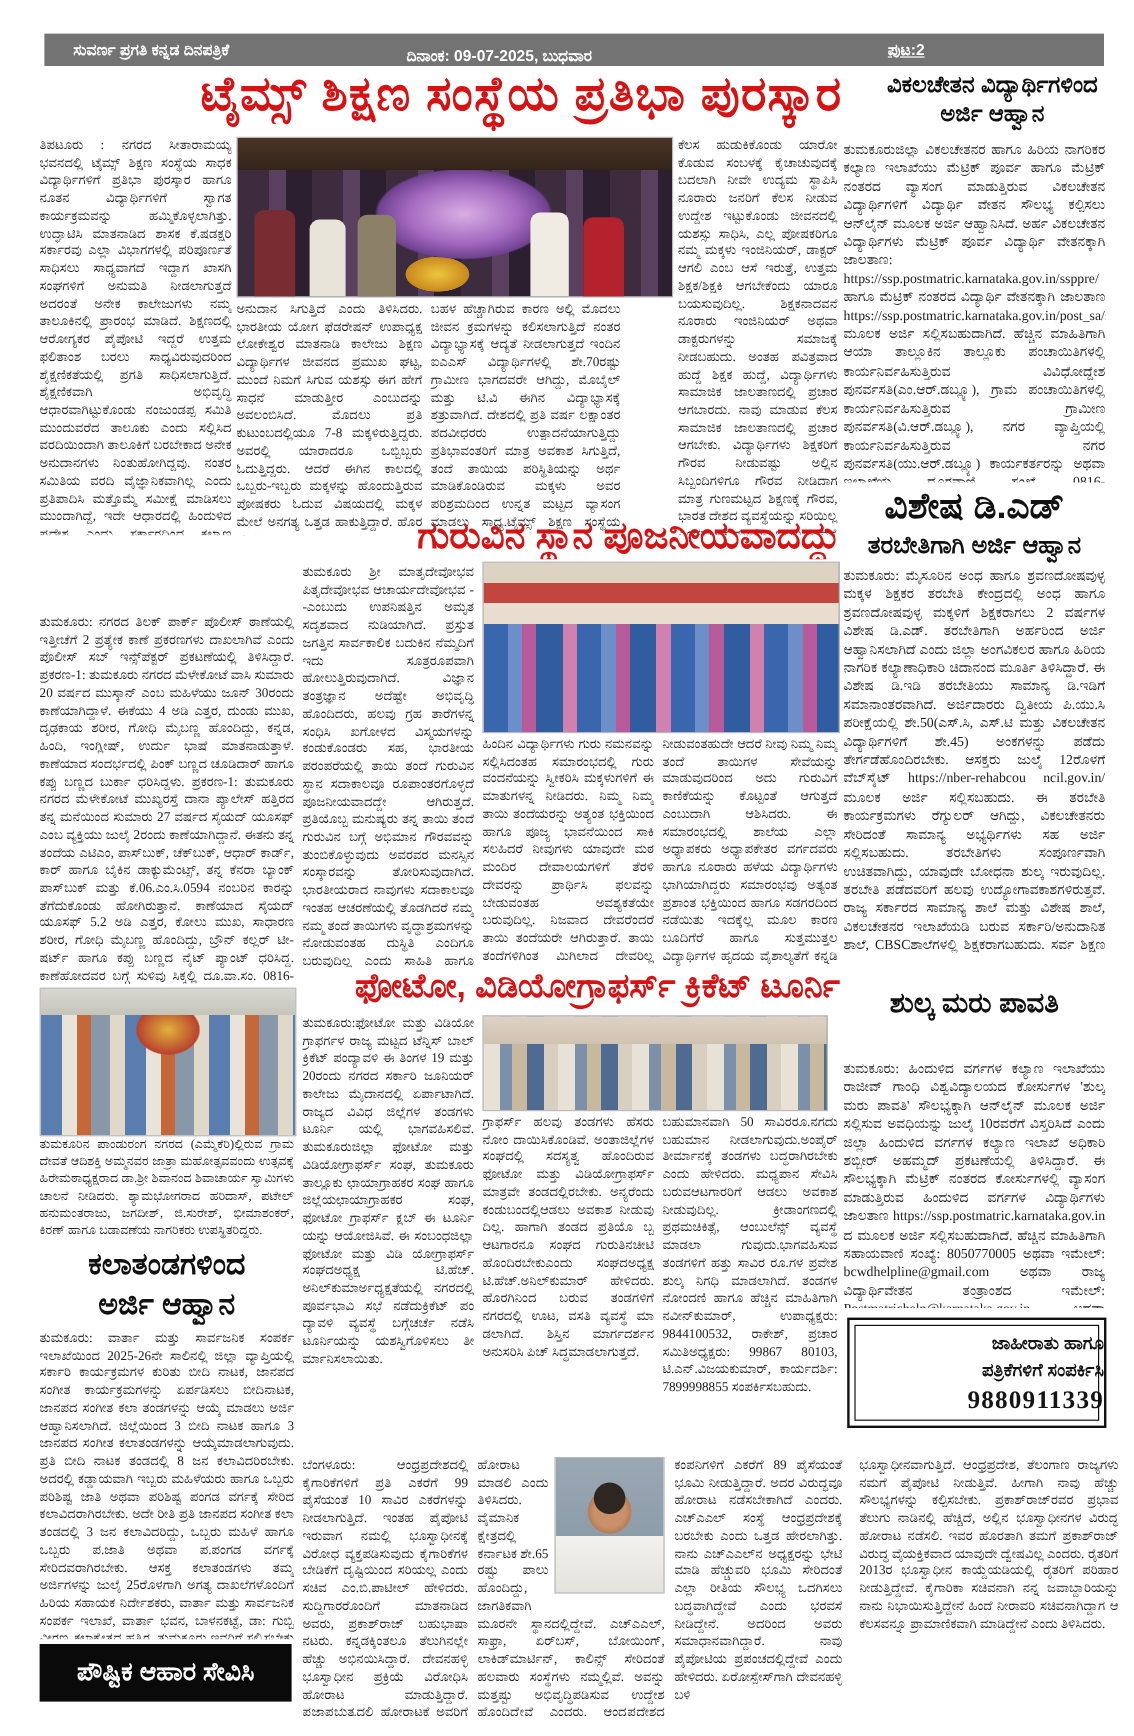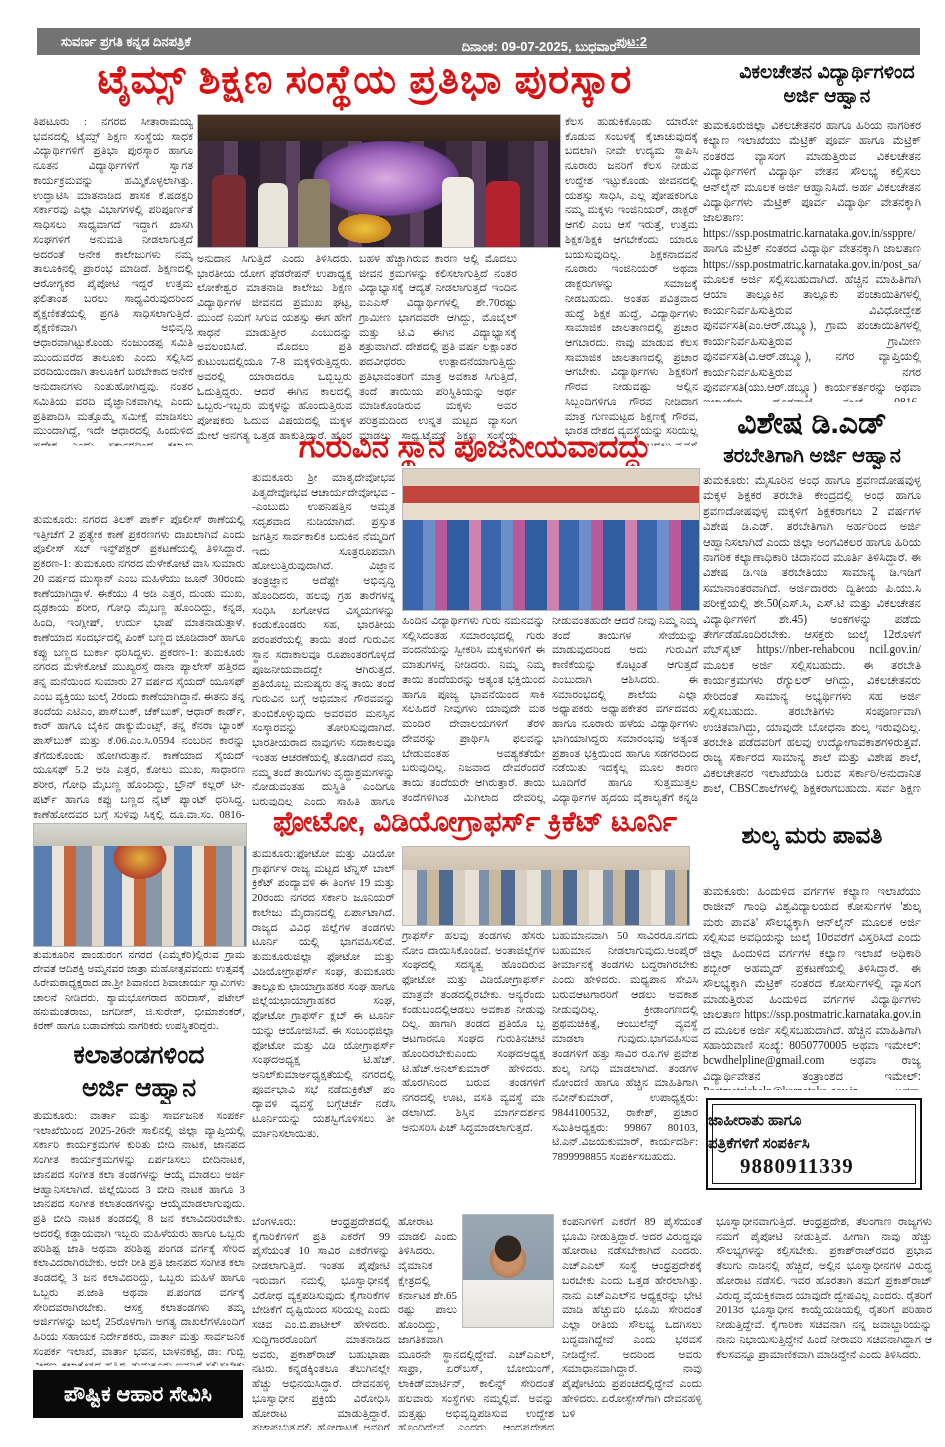--- a/index.html
+++ b/index.html
@@ -3,25 +3,25 @@
 <meta charset="utf-8">
 <style>
   html,body{margin:0;padding:0;background:#e8e8e8;}
   .page{position:relative;width:945px;height:1447px;background:#ffffff;margin:0 auto;
         font-family:"Liberation Serif","DejaVu Serif",serif;color:#151515;overflow:hidden;}
   .abs{position:absolute;overflow:hidden;}
   
   .masthead{background:#737373;color:#ffffff;display:flex;align-items:center;
             font-family:"Liberation Sans","DejaVu Sans",sans-serif;font-weight:bold;font-size:13px;}
   .masthead .mh-left{flex:1;padding-left:24px;text-align:left;}
-  .masthead .mh-center{flex:1;text-align:right;margin-top:11px;}
-  .masthead .mh-right{flex:1;text-align:left;padding-right:26px;text-decoration:underline;}
+  .masthead .mh-center{flex:1;text-align:left;margin-top:11px;}
+  .masthead .mh-right{flex:1;text-align:center;padding-right:26px;text-decoration:underline;}
   
   .red{color:#d81212;}
-  .hl{font-weight:bold;text-align:center;line-height:1.12;
+  .hl{font-weight:bold;text-align:right;line-height:1.12;
       font-family:"Liberation Sans","DejaVu Sans",sans-serif;}
   .hl-main{font-size:40px;letter-spacing:1px;}
   .hl-a3{font-size:31px;}
   .hl-a4{font-size:28px;}
   .hl-a5{font-size:33px;}
   .subhead{font-weight:bold;text-align:center;color:#111;line-height:1.25;
            font-family:"Liberation Sans","DejaVu Sans",sans-serif;}
   .sh-19{font-size:19px;}
   .sh-30{font-size:30px;}
   .sh-20{font-size:20px;}
@@ -54,21 +54,21 @@
     repeating-linear-gradient(90deg,#5a7db0 0 18px,#e8e4da 18px 30px,#c4683a 30px 42px,#8898a8 42px 58px,#e0d8c8 58px 70px),
     linear-gradient(180deg,#b0aa9c 0%,#847e70 100%);}
   .ph-portrait{background:
     radial-gradient(circle at 50% 30%,#2e2620 0 14%,rgba(0,0,0,0) 15%),
     radial-gradient(circle at 50% 40%,#c9906a 0 16%,#b57d58 22%,rgba(0,0,0,0) 23%),
     linear-gradient(180deg,rgba(0,0,0,0) 0 58%,#f2f1ee 58%,#e4e2dc 100%),
     linear-gradient(180deg,#9aa8b4 0%,#8494a2 100%);}
   .fig{position:absolute;bottom:0;border-radius:8px 8px 0 0;}
   
   .ad-box{border:2px solid #111;outline:1px solid #111;outline-offset:-7px;
-          display:flex;flex-direction:column;justify-content:center;text-align:left;
+          display:flex;flex-direction:column;justify-content:center;text-align:right;
           font-family:"Liberation Sans","DejaVu Sans",sans-serif;}
   .ad-box .ad-l{font-size:15px;font-weight:bold;line-height:1.5;}
   .ad-box .ad-phone{font-size:21px;font-weight:bold;letter-spacing:1px;font-family:"Liberation Serif",serif;margin-left:32px;}
   
   .banner{background:#0a0a0a;color:#ffffff;display:flex;align-items:center;justify-content:center;
           font-weight:bold;font-size:21px;font-family:"Liberation Sans","DejaVu Sans",sans-serif;}
   .float-photo-r{float:right;width:90px;height:112px;margin:0 0 4px 5px;}
 </style>
 </head>
 <body>

